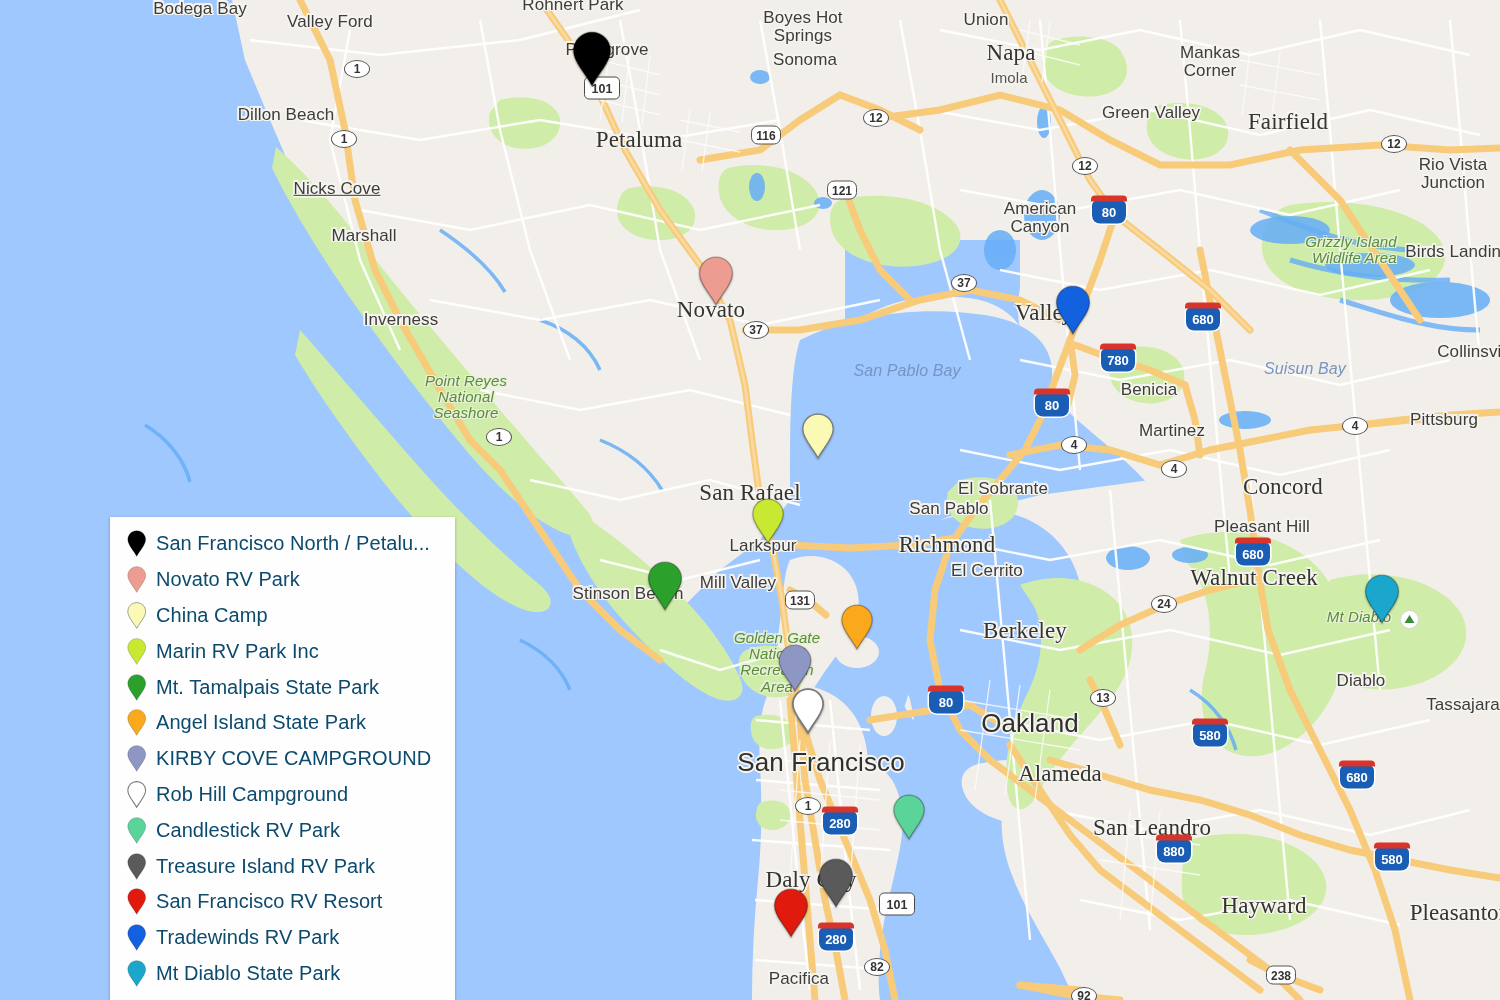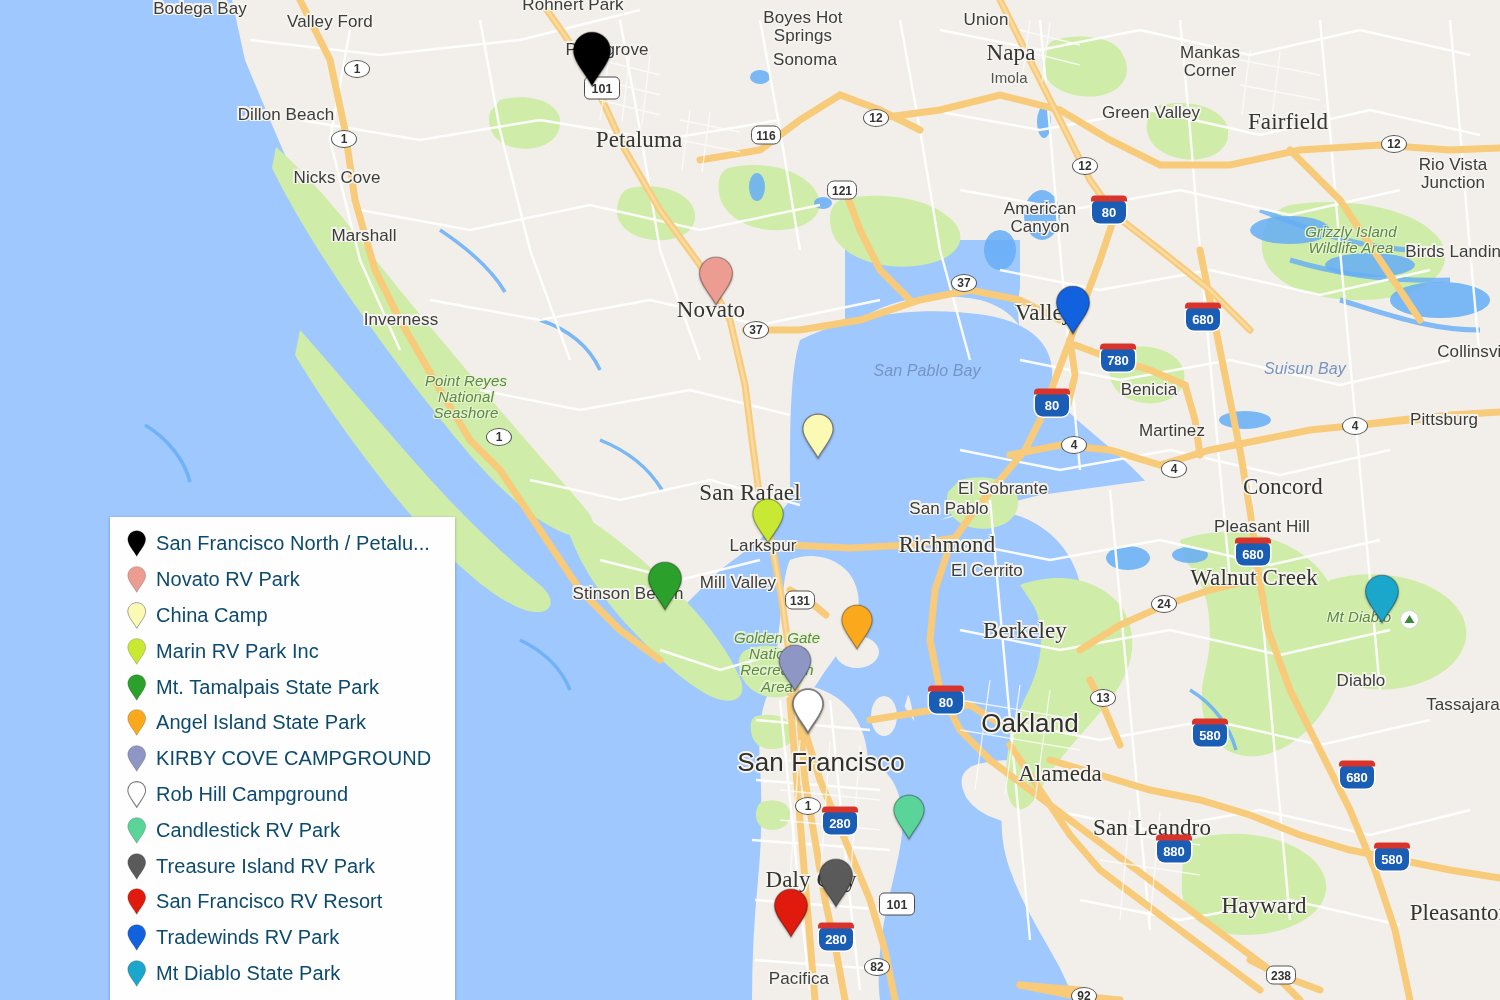--- a/index.html
+++ b/index.html
@@ -392,48 +392,48 @@
         <path d="M780,760 L880,770 M780,790 L880,800 M780,820 L880,830 M800,740 L790,880 M830,742 L820,882 M860,745 L850,885"></path>
         <path d="M1100,830 L1200,845 M1100,860 L1200,875 M1130,810 L1120,920 M1160,812 L1150,922"></path>
       </g>
     </g>
   </svg>
 
   <div id="labels-layer">
       <div class="lbl city" style="left: 200px; top: 9px;">Bodega Bay</div>
       <div class="lbl city" style="left: 330px; top: 22px;">Valley Ford</div>
       <div class="lbl city" style="left: 286px; top: 115px;">Dillon Beach</div>
-      <div class="lbl city" style="left: 337px; top: 178px;">Nicks Cove</div>
+      <div class="lbl city" style="left: 337px; top: 189px; text-decoration: underline;">Nicks Cove</div>
       <div class="lbl city" style="left: 364px; top: 236px;">Marshall</div>
       <div class="lbl city" style="left: 401px; top: 320px;">Inverness</div>
       <div class="lbl city" style="left: 573px; top: 5px;">Rohnert Park</div>
       <div class="lbl city" style="left: 607px; top: 50px;">Penngrove</div>
       <div class="lbl big" style="left: 639px; top: 140px;">Petaluma</div>
       <div class="lbl city" style="left: 803px; top: 27px;">Boyes Hot
 Springs</div>
       <div class="lbl city" style="left: 805px; top: 60px;">Sonoma</div>
       <div class="lbl city" style="left: 986px; top: 20px;">Union</div>
       <div class="lbl big" style="left: 1011px; top: 53px;">Napa</div>
       <div class="lbl small" style="left: 1009px; top: 78px;">Imola</div>
       <div class="lbl city" style="left: 1210px; top: 62px;">Mankas
 Corner</div>
       <div class="lbl city" style="left: 1151px; top: 113px;">Green Valley</div>
       <div class="lbl big" style="left: 1288px; top: 122px;">Fairfield</div>
       <div class="lbl city" style="left: 1453px; top: 174px;">Rio Vista
 Junction</div>
       <div class="lbl city" style="left: 1040px; top: 218px;">American
 Canyon</div>
-      <div class="lbl park" style="left: 1351px; top: 240px;">Grizzly Island
+      <div class="lbl park" style="left: 1351px; top: 250px; text-align: right;">Grizzly Island
 Wildlife Area</div>
       <div class="lbl city" style="left: 1458px; top: 252px;">Birds Landing</div>
       <div class="lbl big" style="left: 711px; top: 310px;">Novato</div>
       <div class="lbl big" style="left: 1048px; top: 313px;">Vallejo</div>
       <div class="lbl city" style="left: 1478px; top: 352px;">Collinsville</div>
       <div class="lbl city" style="left: 1149px; top: 390px;">Benicia</div>
-      <div class="lbl water" style="left: 927px; top: 371px;">San Pablo Bay</div>
+      <div class="lbl water" style="left: 907px; top: 371px;">San Pablo Bay</div>
       <div class="lbl water" style="left: 1305px; top: 369px;">Suisun Bay</div>
       <div class="lbl city" style="left: 1172px; top: 431px;">Martinez</div>
       <div class="lbl city" style="left: 1444px; top: 420px;">Pittsburg</div>
       <div class="lbl park" style="left: 466px; top: 397px;">Point Reyes
 National
 Seashore</div>
       <div class="lbl big" style="left: 750px; top: 493px;">San Rafael</div>
       <div class="lbl city" style="left: 1003px; top: 489px;">El Sobrante</div>
       <div class="lbl big" style="left: 1283px; top: 487px;">Concord</div>
       <div class="lbl city" style="left: 949px; top: 509px;">San Pablo</div>

